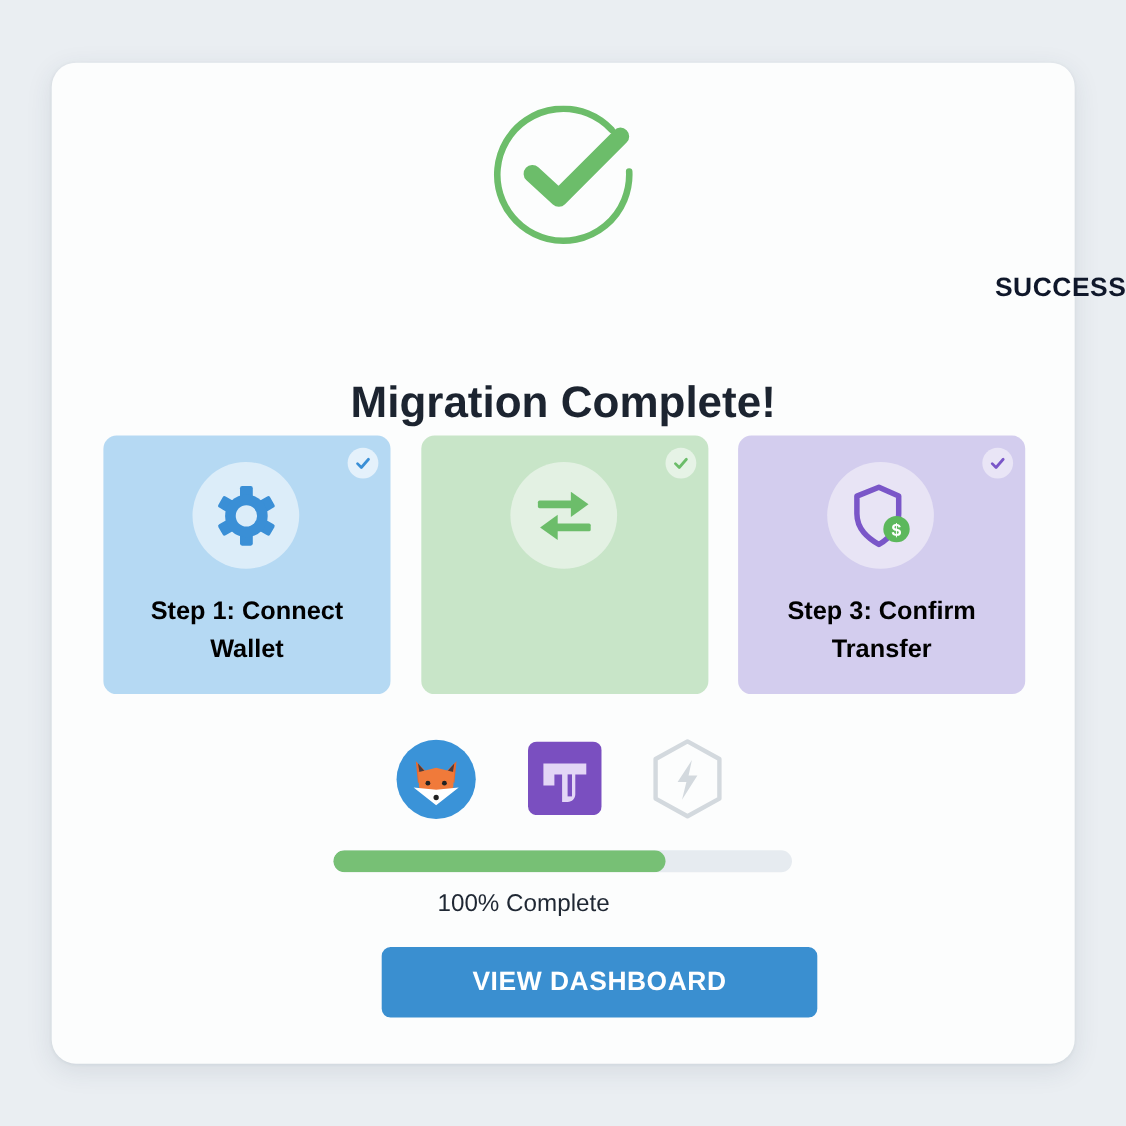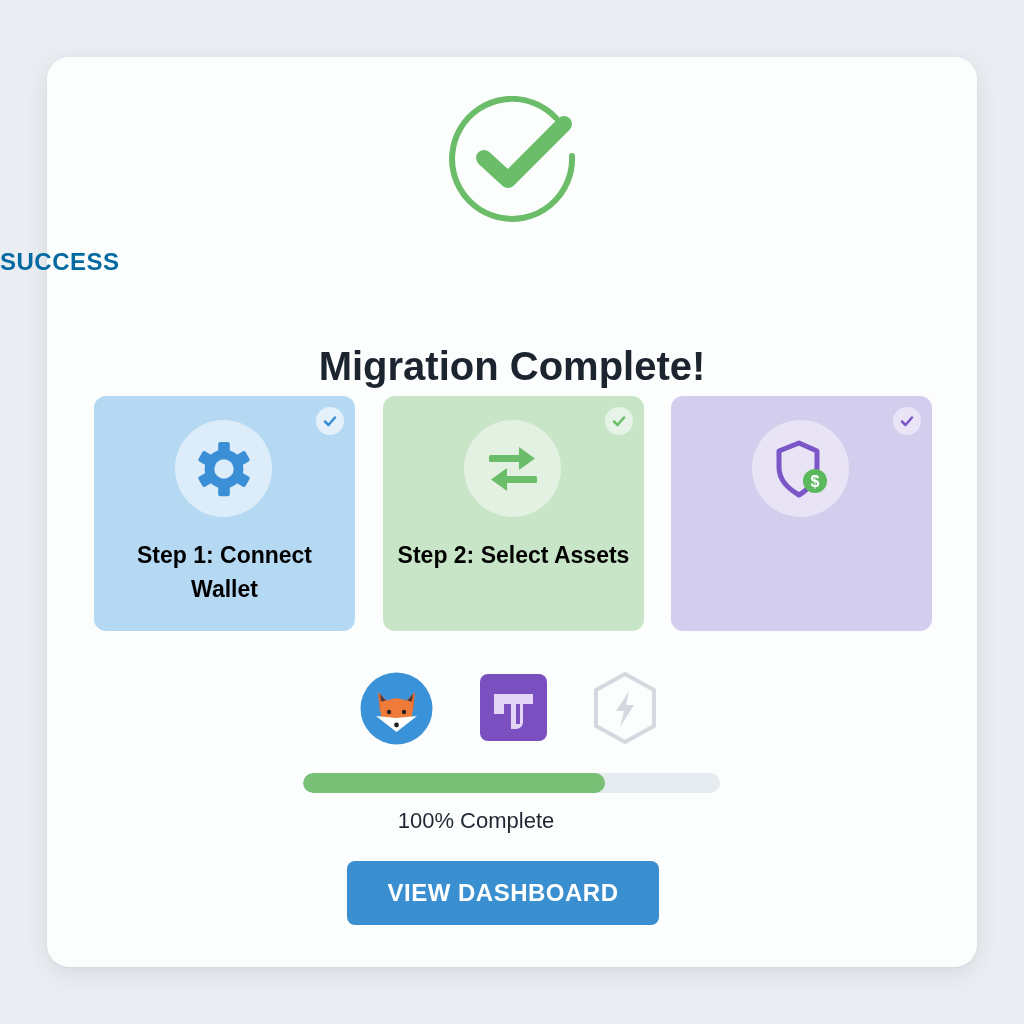--- a/index.html
+++ b/index.html
@@ -9,22 +9,22 @@
     font-family: "Liberation Sans", "DejaVu Sans", sans-serif;
     position: relative; overflow: hidden;
   }
   .card {
     position: absolute; left: 47px; top: 57px; width: 930px; height: 910px;
     background: #fcfdfd; border-radius: 22px;
     box-shadow: 0 6px 24px rgba(40,60,80,0.10), 0 1px 3px rgba(40,60,80,0.06);
   }
   .success-icon { position: absolute; left: 446px; top: 96px; width: 134px; height: 134px; }
   .success-label {
-    position: absolute; left: 0; width: 1024px; top: 248px; text-align: left;
-    font-size: 24px; font-weight: bold; color: #0369a1; letter-spacing: 0.5px;
+    position: absolute; left: 0; width: 1024px; top: 248px; text-align: right;
+    font-size: 24px; font-weight: bold; color: #0f172a; letter-spacing: 0.5px;
   }
   .title {
     position: absolute; left: 0; width: 1024px; top: 308px; text-align: center;
     font-size: 40px; font-weight: bold; color: #1c2430; margin-top: 36px;
   }
   .step {
     position: absolute; top: 396px; width: 261px; height: 235px; border-radius: 12px;
   }
   .step .icon-circle {
     position: absolute; left: 81px; top: 24px; width: 97px; height: 97px; border-radius: 50%;
@@ -45,21 +45,21 @@
   .progress-track {
     position: absolute; left: 303px; top: 773px; width: 417px; height: 20px;
     background: #e6ebf0; border-radius: 10px; overflow: hidden;
   }
   .progress-fill { height: 100%; width: 72.5%; background: #77c075; border-radius: 10px; }
   .progress-text {
     position: absolute; left: 0; width: 952px; top: 808px; text-align: center;
     font-size: 22px; color: #1f2733;
   }
   .cta {
-    position: absolute; left: 347px; top: 861px; width: 312px; height: 64px;
+    position: absolute; left: 347px; top: 861px; width: 396px; height: 64px;
     background: #3a8fd0; border-radius: 8px; border: none; cursor: pointer;
     color: #ffffff; font-size: 24px; font-weight: bold; letter-spacing: 0.5px;
     font-family: "Liberation Sans", "DejaVu Sans", sans-serif;
     display: flex; align-items: center; justify-content: center;
   }
 </style>
 </head>
 <body>
 
 <div class="card"></div>
@@ -104,36 +104,36 @@
   <div class="icon-circle" style="background:#e3f1e3;">
     <svg width="60" height="60" viewBox="0 0 60 60">
       <g fill="#6cbd6a">
         <rect x="6" y="16" width="34" height="7" rx="1.5"></rect>
         <polygon points="36,8 52,19.5 36,31"></polygon>
         <rect x="20" y="37" width="34" height="7" rx="1.5"></rect>
         <polygon points="24,29 8,40.5 24,52"></polygon>
       </g>
     </svg>
   </div>
-  <div class="label">Step 2: Select Assets</div>
 </div>
 
 <div class="step step3">
   <div class="check" style="background:#e9e5f6;">
     <svg width="16" height="16" viewBox="0 0 16 16">
         <path d="M3 8.5 L6.5 12 L13 4.5" fill="none" stroke="#7a56c8" stroke-width="2.5" stroke-linecap="round" stroke-linejoin="round"></path>
       </svg>
   </div>
   <div class="icon-circle" style="background:#e8e4f5;">
     <svg width="64" height="64" viewBox="0 0 64 64">
       <path d="M30 6 L48 14 L48 30 C48 44 40 52 30 58 C20 52 10 44 10 30 L10 14 Z" fill="none" stroke="#7a56c8" stroke-width="5" stroke-linejoin="round"></path>
       <circle cx="46" cy="44" r="12" fill="#5cb85c"></circle>
       <text x="46" y="50" text-anchor="middle" font-size="16" font-weight="bold" fill="#ffffff" font-family="Liberation Sans, sans-serif">$</text>
     </svg>
   </div>
+  <div class="label">Step 3: Confirm Transfer</div>
 </div>
 
 <svg class="wallet" style="left:360px;" width="73" height="73" viewBox="0 0 73 73">
   <circle cx="36.5" cy="36.5" r="36" fill="#3a93d8"></circle>
   <polygon points="18,20 28,30 20,40" fill="#e8692e"></polygon>
   <polygon points="55,20 45,30 53,40" fill="#e8692e"></polygon>
   <polygon points="20,22 26,29 22,34" fill="#4a3a3a"></polygon>
   <polygon points="53,22 47,29 51,34" fill="#4a3a3a"></polygon>
   <polygon points="20,30 36.5,26 53,30 52,44 36.5,58 21,44" fill="#f07a3a"></polygon>
   <polygon points="16,44 36.5,46 57,44 36.5,60" fill="#ffffff"></polygon>

